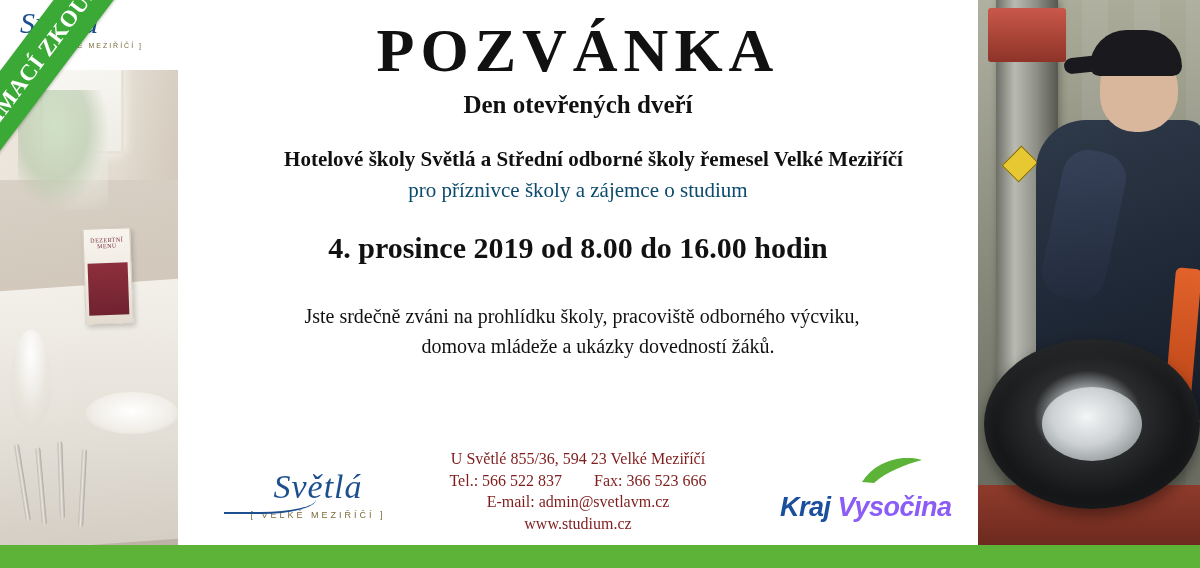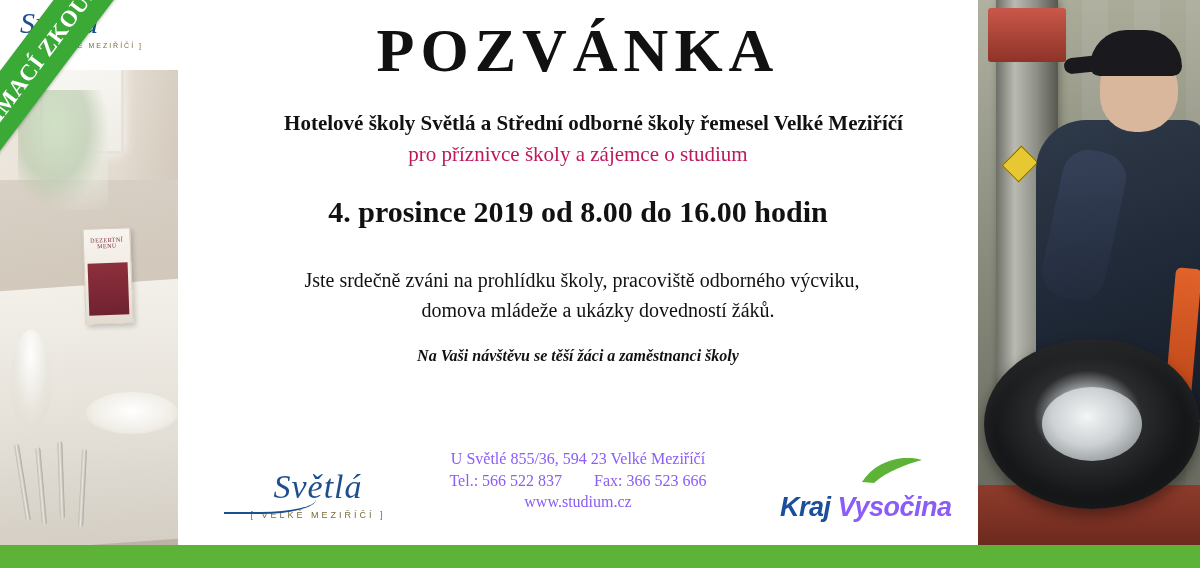--- a/index.html
+++ b/index.html
@@ -350,21 +350,21 @@
   #school-line {
     margin-top: 28px;
     font-size: 21px;
     font-weight: bold;
     color: #111111;
     margin-left: 31px;
   }
   #audience-line {
     margin-top: 6px;
     font-size: 21px;
-    color: #be185d;
+    color: #0c4a6e;
   }
   #date-line {
     margin-top: 28px;
     font-size: 30px;
     font-weight: bold;
     color: #111111;
   }
   #invite-1 {
     margin-top: 36px;
     font-size: 20px;
@@ -386,21 +386,21 @@
     color: #111111;
   }
 
   
   #contact {
     position: absolute;
     left: 0;
     right: 0;
     top: 448px;
     font-size: 16px;
-    color: #8b5cf6;
+    color: #7f1d1d;
     line-height: 1.35;
   }
   #contact .tel-row span { margin: 0 14px; font-family: Liberation Serif, serif; }
 
   
   #svetla-logo {
     position: absolute;
     left: 40px;
     top: 470px;
     width: 200px;
@@ -497,33 +497,34 @@
     <div class="logo-script">Světlá</div>
     <div class="logo-sub">[ VELKÉ MEZIŘÍČÍ ]</div>
   </div>
 
   <div id="diagonal-banner">
     <div class="banner-text">PŘIJÍMACÍ ZKOUŠKY NA NEČISTO!</div>
   </div>
 
   <div id="center">
     <div id="title">POZVÁNKA</div>
+    <div id="subtitle">Den otevřených dveří</div>
     <div id="school-line">Hotelové školy Světlá a Střední odborné školy řemesel Velké Meziříčí</div>
     <div id="audience-line">pro příznivce školy a zájemce o studium</div>
     <div id="date-line">4. prosince 2019 od 8.00 do 16.00 hodin</div>
     <div id="invite-1">Jste srdečně zváni na prohlídku školy, pracoviště odborného výcviku,</div>
     <div id="invite-2">domova mládeže a ukázky dovedností žáků.</div>
-    <div id="closing">Na Vaši návštěvu se těší žáci a zaměstnanci školy</div>
 
     <div id="contact">
       <div>U Světlé 855/36, 594 23 Velké Meziříčí</div>
       <div class="tel-row">
         <span>Tel.: 566 522 837</span>
         <span>Fax: 366 523 666</span>
       </div>
+      <div>E-mail: admin@svetlavm.cz</div>
       <div>www.studium.cz</div>
     </div>
 
     <div id="svetla-logo">
       <div class="sl-swoosh"></div>
       <div class="sl-script">Světlá</div>
       <div class="sl-sub">[ VELKÉ MEZIŘÍČÍ ]</div>
     </div>
 
     <div id="kraj-logo">

